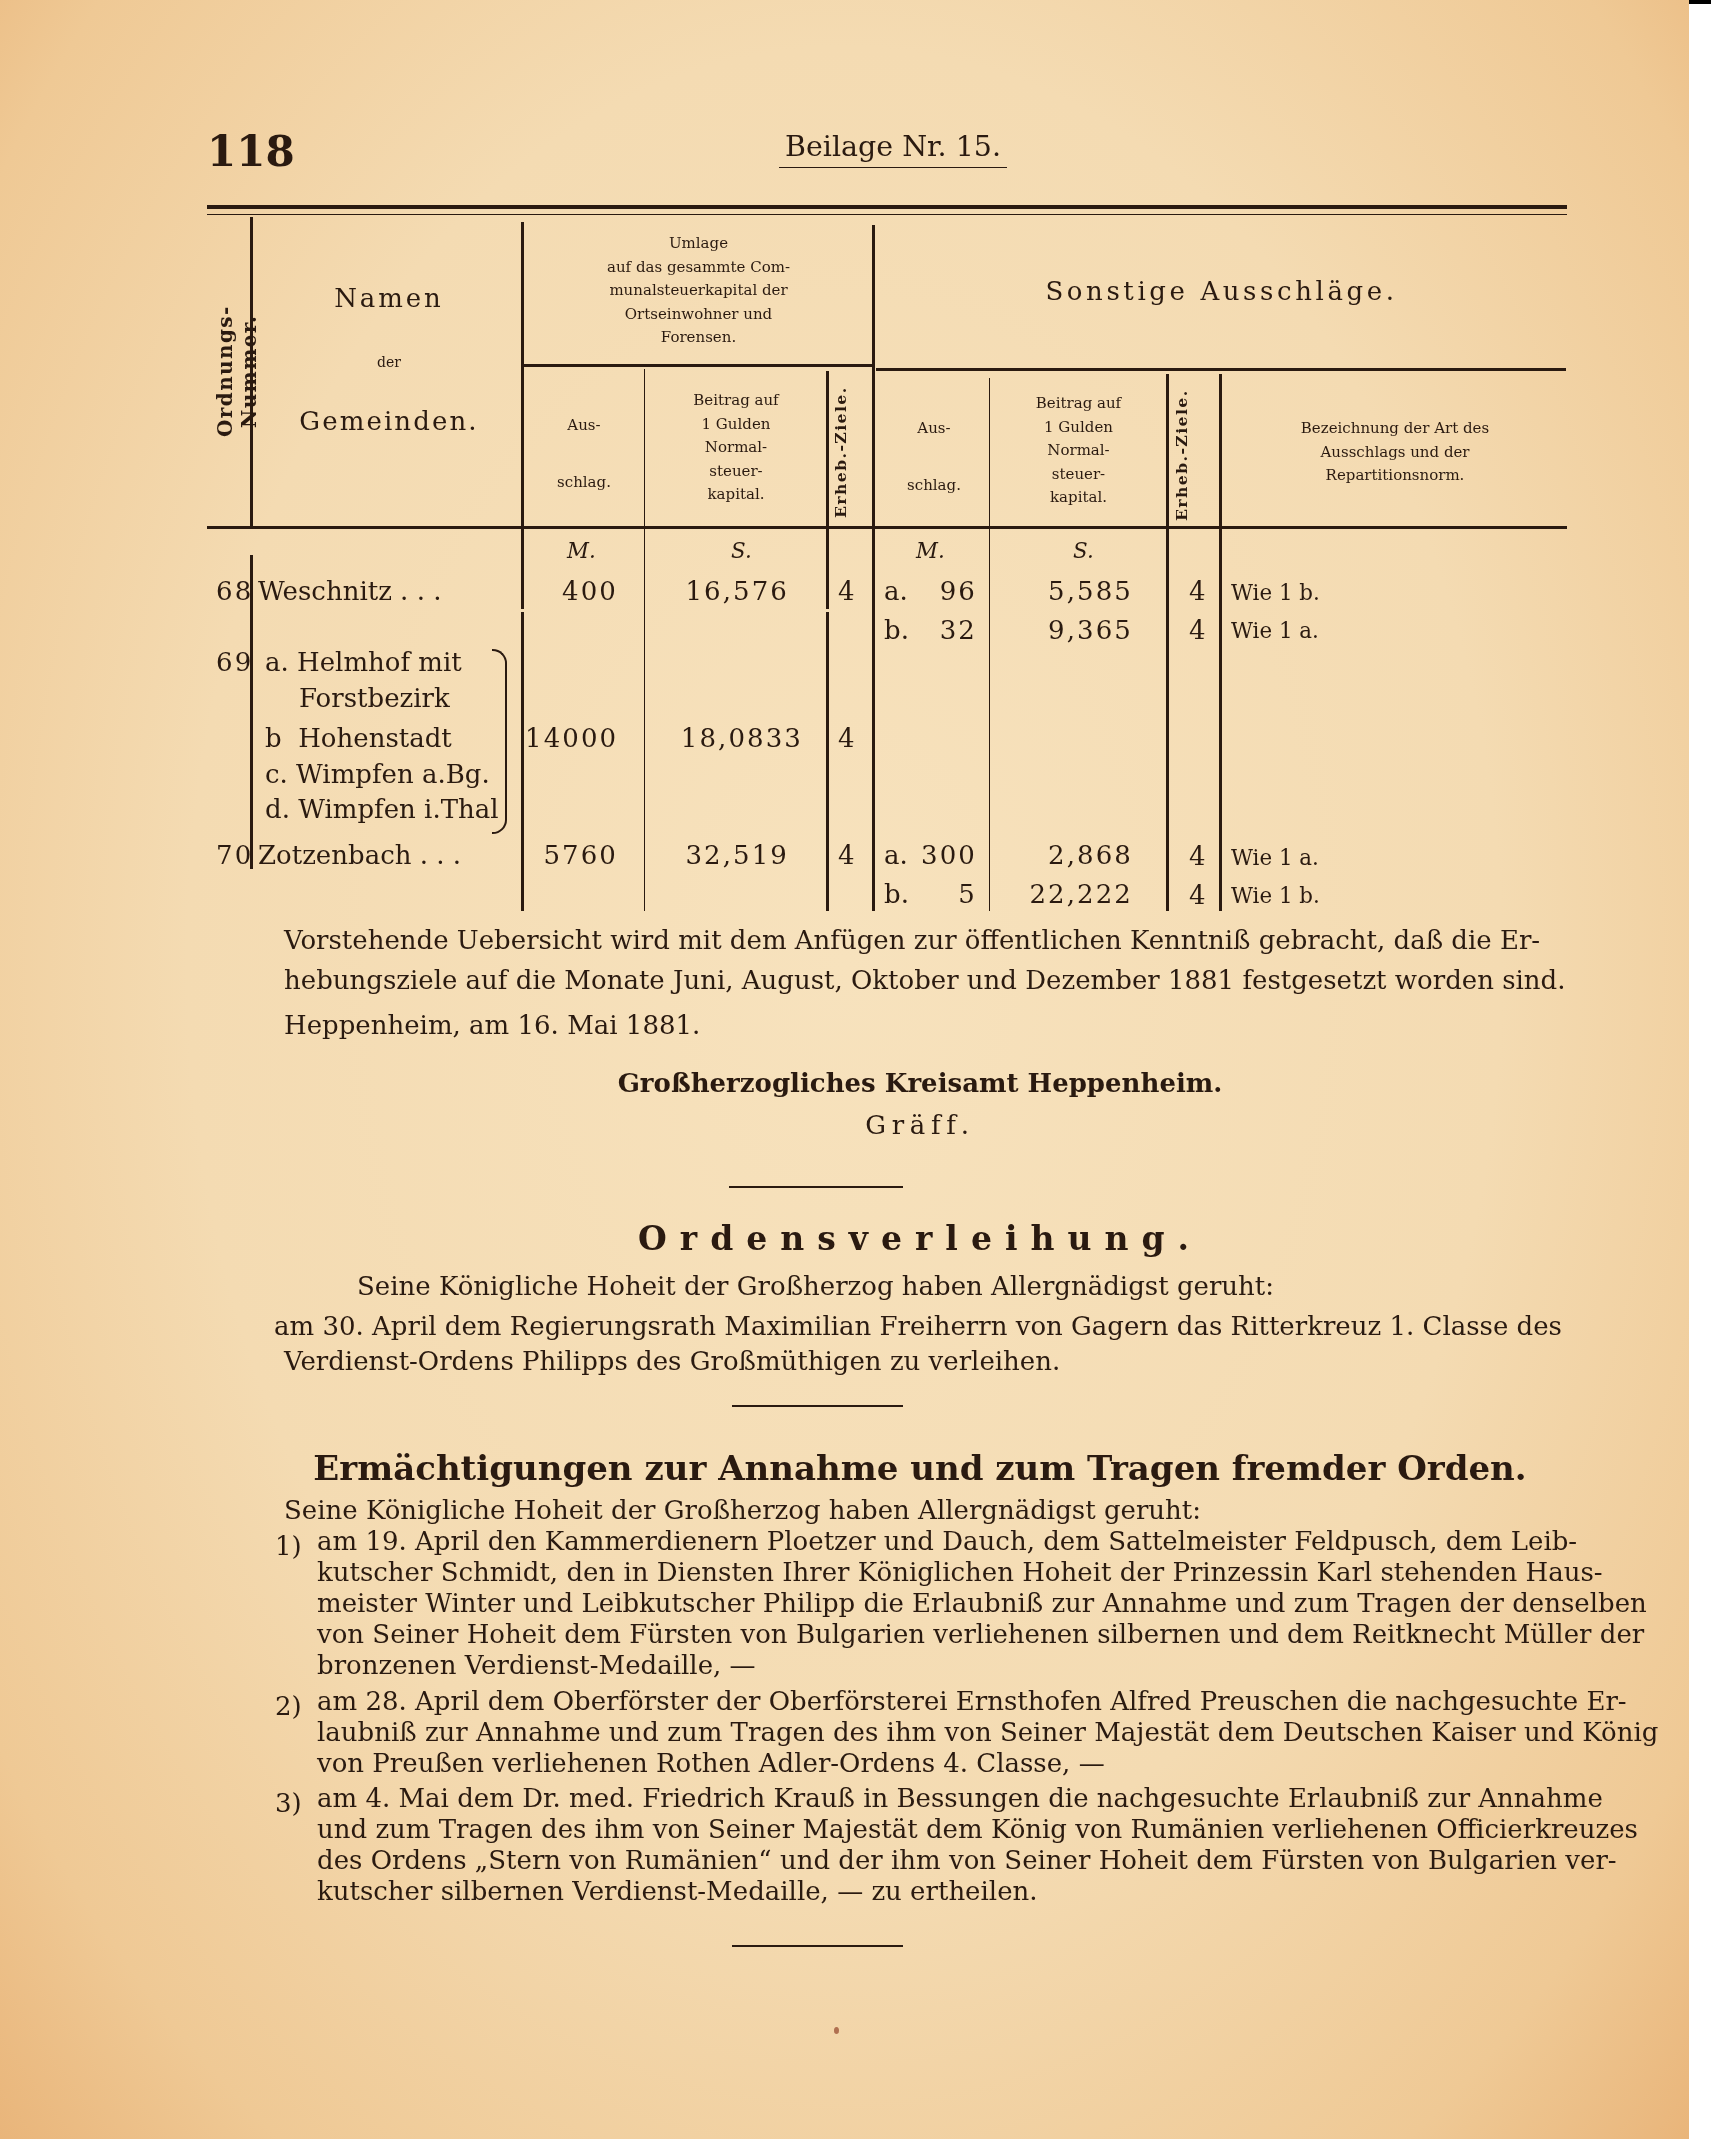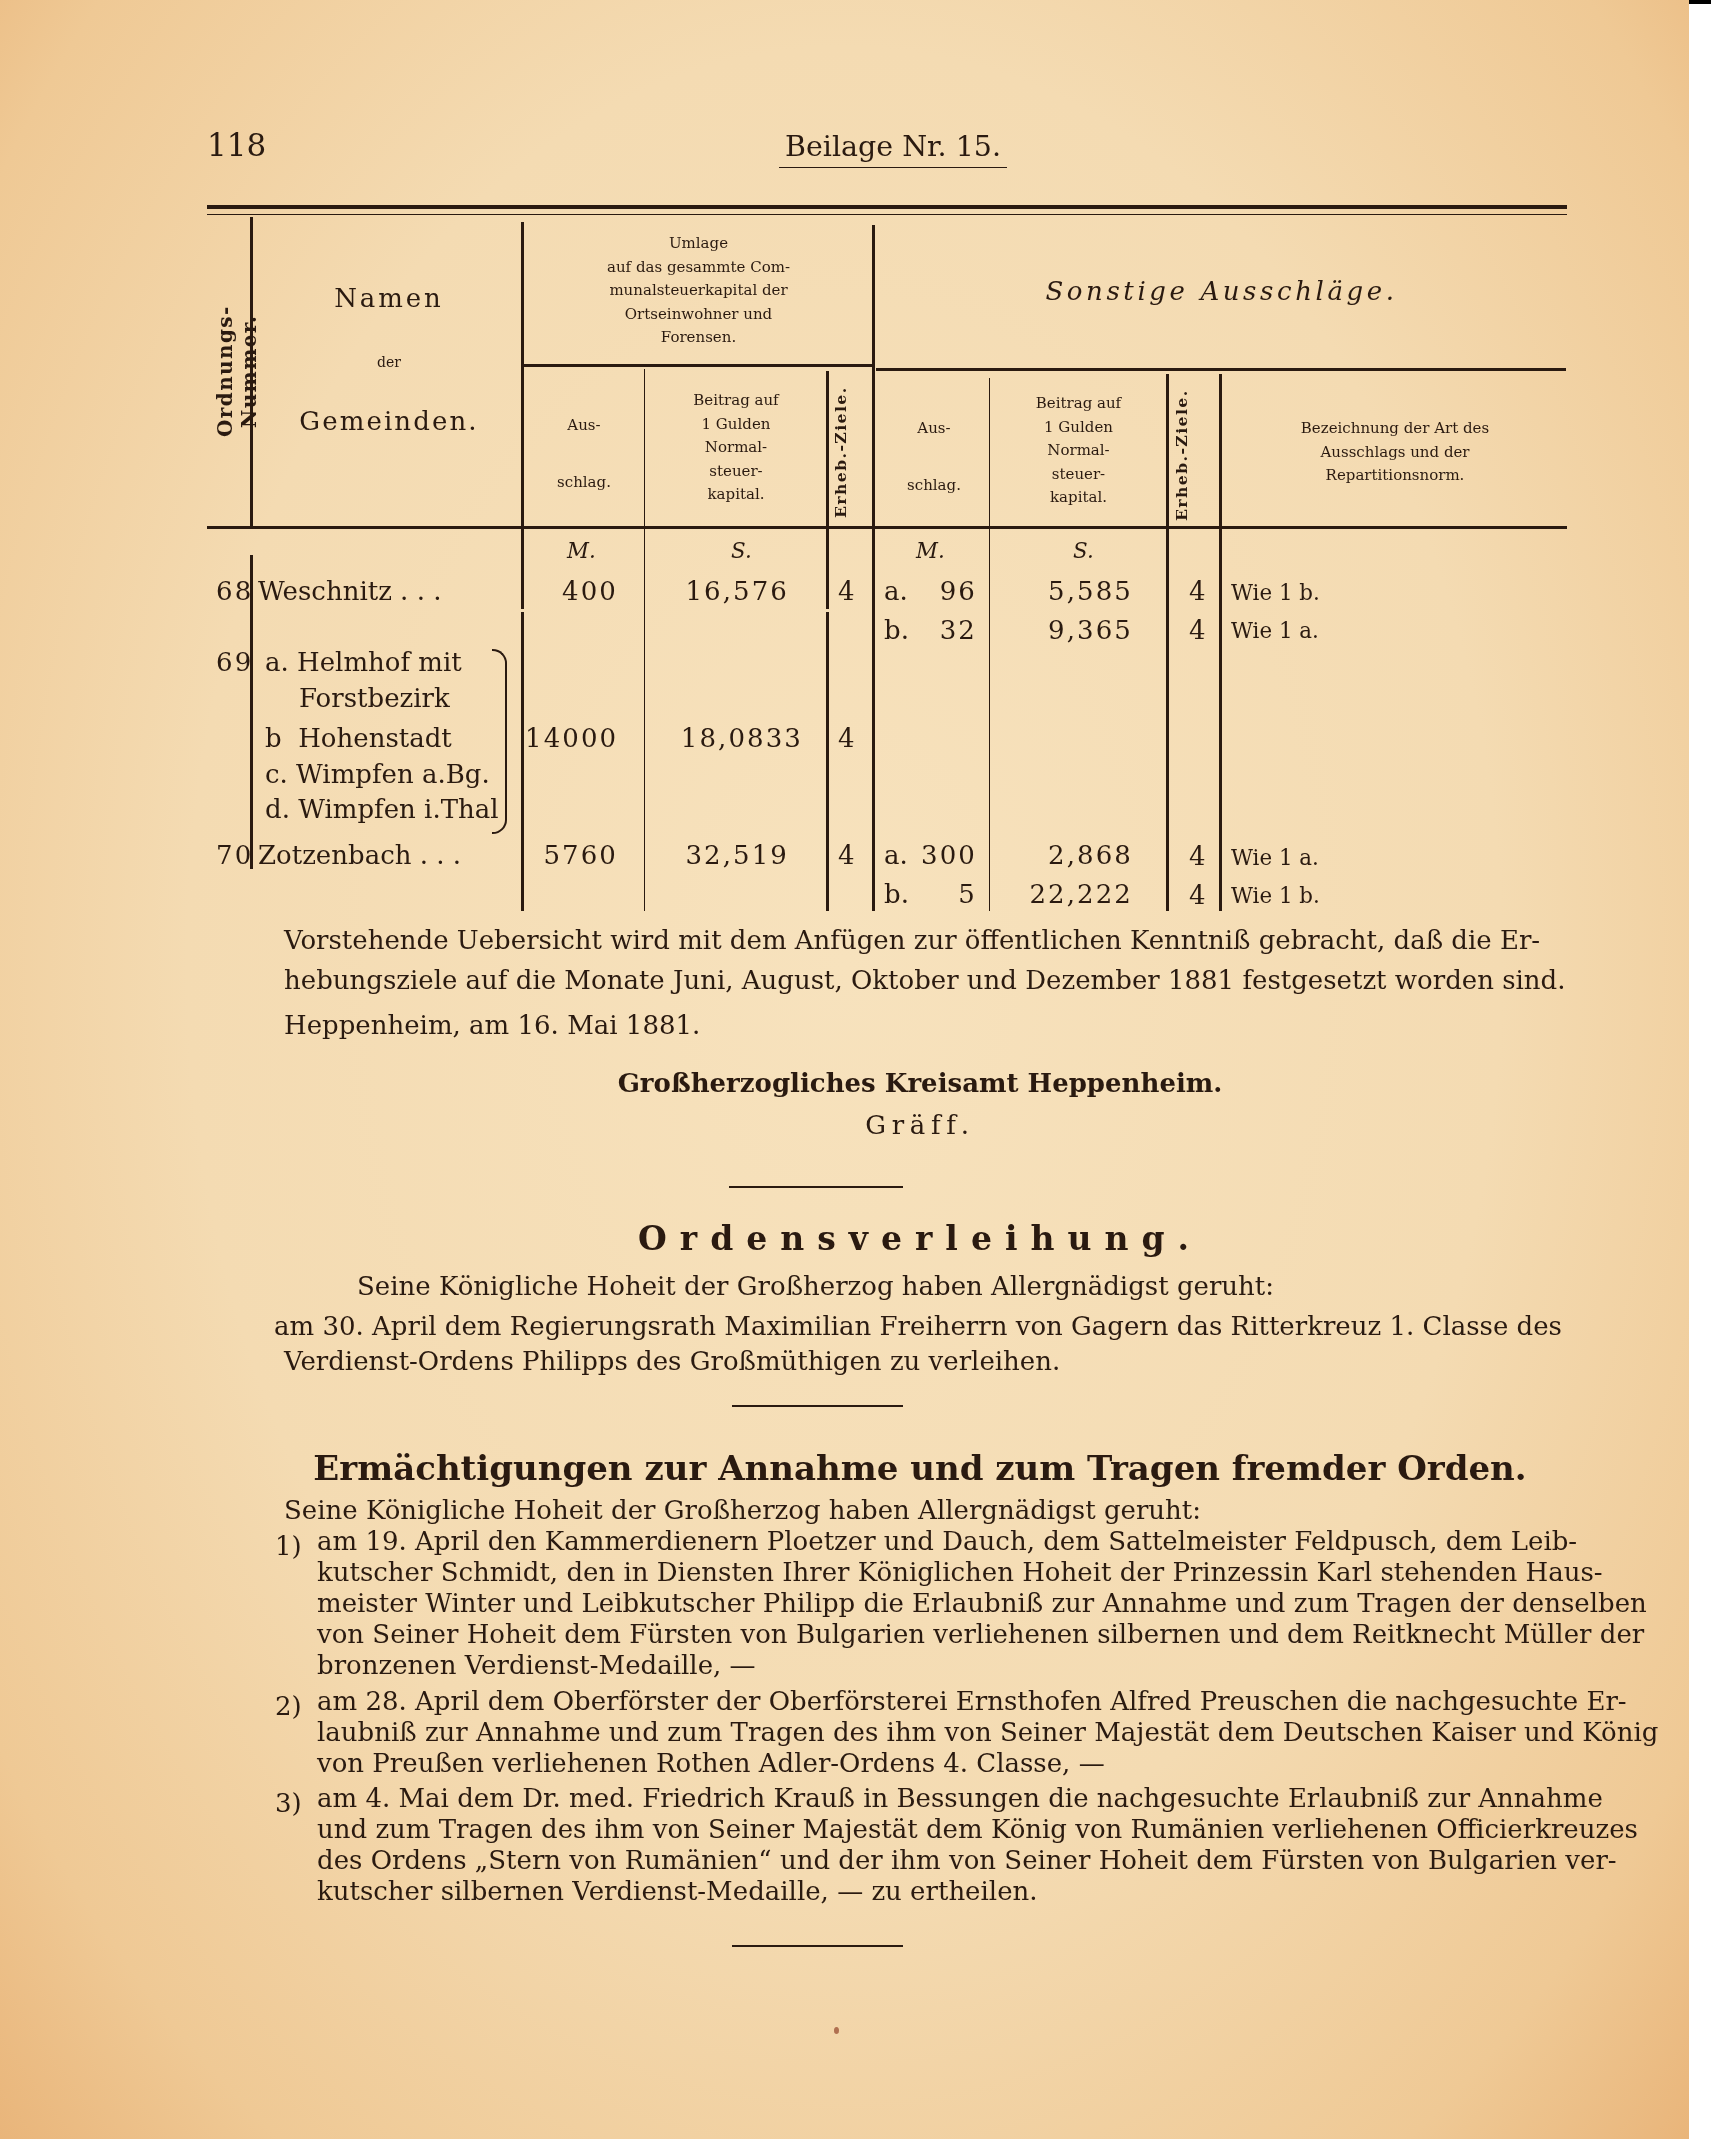--- a/index.html
+++ b/index.html
@@ -3,21 +3,21 @@
 <meta charset="utf-8">
 <style>
   html, body { margin:0; padding:0; }
   body { width:1711px; height:2151px; position:relative; background:#ffffff; overflow:hidden;
          font-family:"DejaVu Serif", serif; color:#2a1a10; }
   .page { position:absolute; left:0; top:0; width:1689px; height:2139px;
           background: radial-gradient(ellipse at 50% 45%, #f7e2bd 0%, #f4dbb2 55%, #efc995 85%, #e9b57a 100%); }
   .abs { position:absolute; }
   .ink { color:#2a1a10; }
   .rule { position:absolute; background:#2a1a10; }
-  .head-num { font-size:31px; font-weight:normal; font-family:"DejaVu Serif", serif; }
+  .head-num { font-size:42px; font-weight:bold; font-family:"DejaVu Serif", serif; }
   .beilage { font-size:28.5px; font-family:"DejaVu Serif", serif; }
   .th { position:absolute; text-align:center; font-size:14px; line-height:27px; font-family:"DejaVu Serif", serif; }
   .th.sm { font-size:15px; line-height:23.5px; }
   .vert { position:absolute; writing-mode:vertical-rl; transform:rotate(180deg); font-size:20px; letter-spacing:1.4px; text-align:center; font-weight:bold; }
   .cell { position:absolute; font-size:26px; line-height:30px; font-family:"DejaVu Serif", serif; white-space:nowrap; }
   .num { font-family:"DejaVu Serif", serif; letter-spacing:2.1px; }
   .unit { position:absolute; font-size:21.4px; font-style:italic; font-family:"DejaVu Serif", serif; }
   .para { position:absolute; font-size:26px; line-height:40px; font-family:"DejaVu Serif", serif; text-align:justify; }
   .center { text-align:center; }
   .title-bold { font-weight:bold; }
@@ -65,21 +65,21 @@
     <div class="th" style="left:257px; top:349px; width:264px;">der</div>
     <div class="th" style="left:257px; top:408px; width:264px; font-size:26px; letter-spacing:2.1px;">Gemeinden.</div>
 
     <div class="th sm" style="left:525px; top:232px; width:347px;">
       <div>Umlage</div>
       <div>auf das gesammte Com-</div>
       <div>munalsteuerkapital der</div>
       <div>Ortseinwohner und</div>
       <div>Forensen.</div>
     </div>
-    <div class="th" style="left:877px; top:278px; width:689px; font-size:26px; letter-spacing:3.6px;font-style:italic;">Sonstige Ausschläge.</div>
+    <div class="th" style="left:877px; top:278px; width:689px; font-size:26px; letter-spacing:3.6px;">Sonstige Ausschläge.</div>
 
     <div class="th sm" style="left:525px; top:414px; width:118px;">Aus-</div>
     <div class="th sm" style="left:525px; top:471px; width:118px;">schlag.</div>
     <div class="th sm" style="left:646px; top:389px; width:180px;">
       <div>Beitrag auf</div>
       <div>1 Gulden</div>
       <div>Normal-</div>
       <div>steuer-</div>
       <div>kapital.</div>
     </div>

